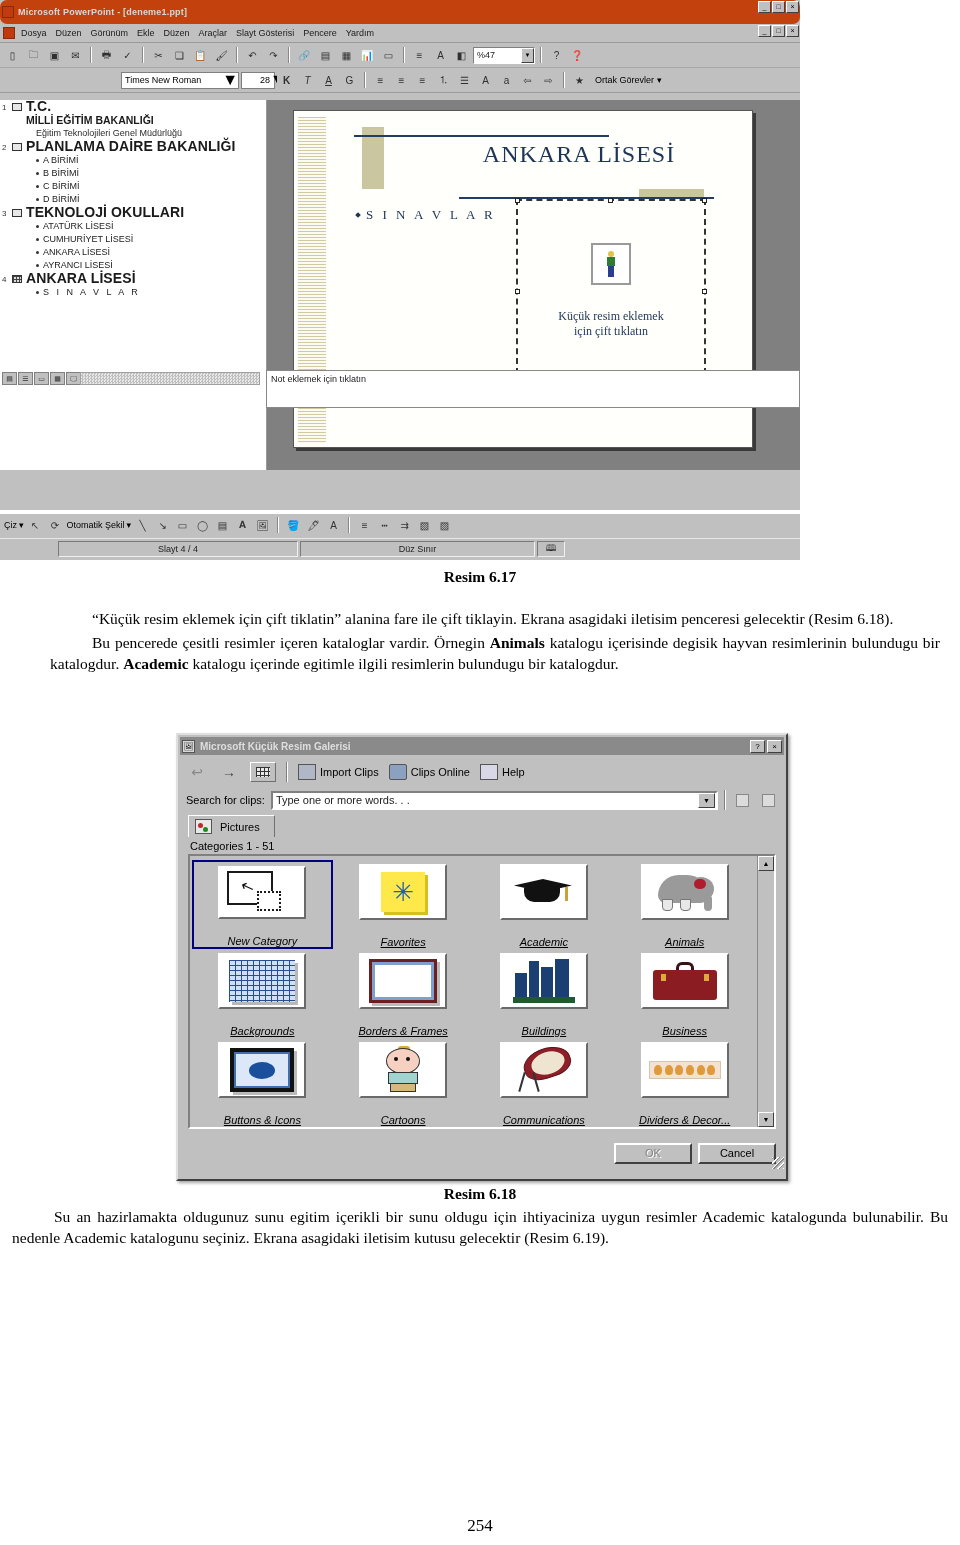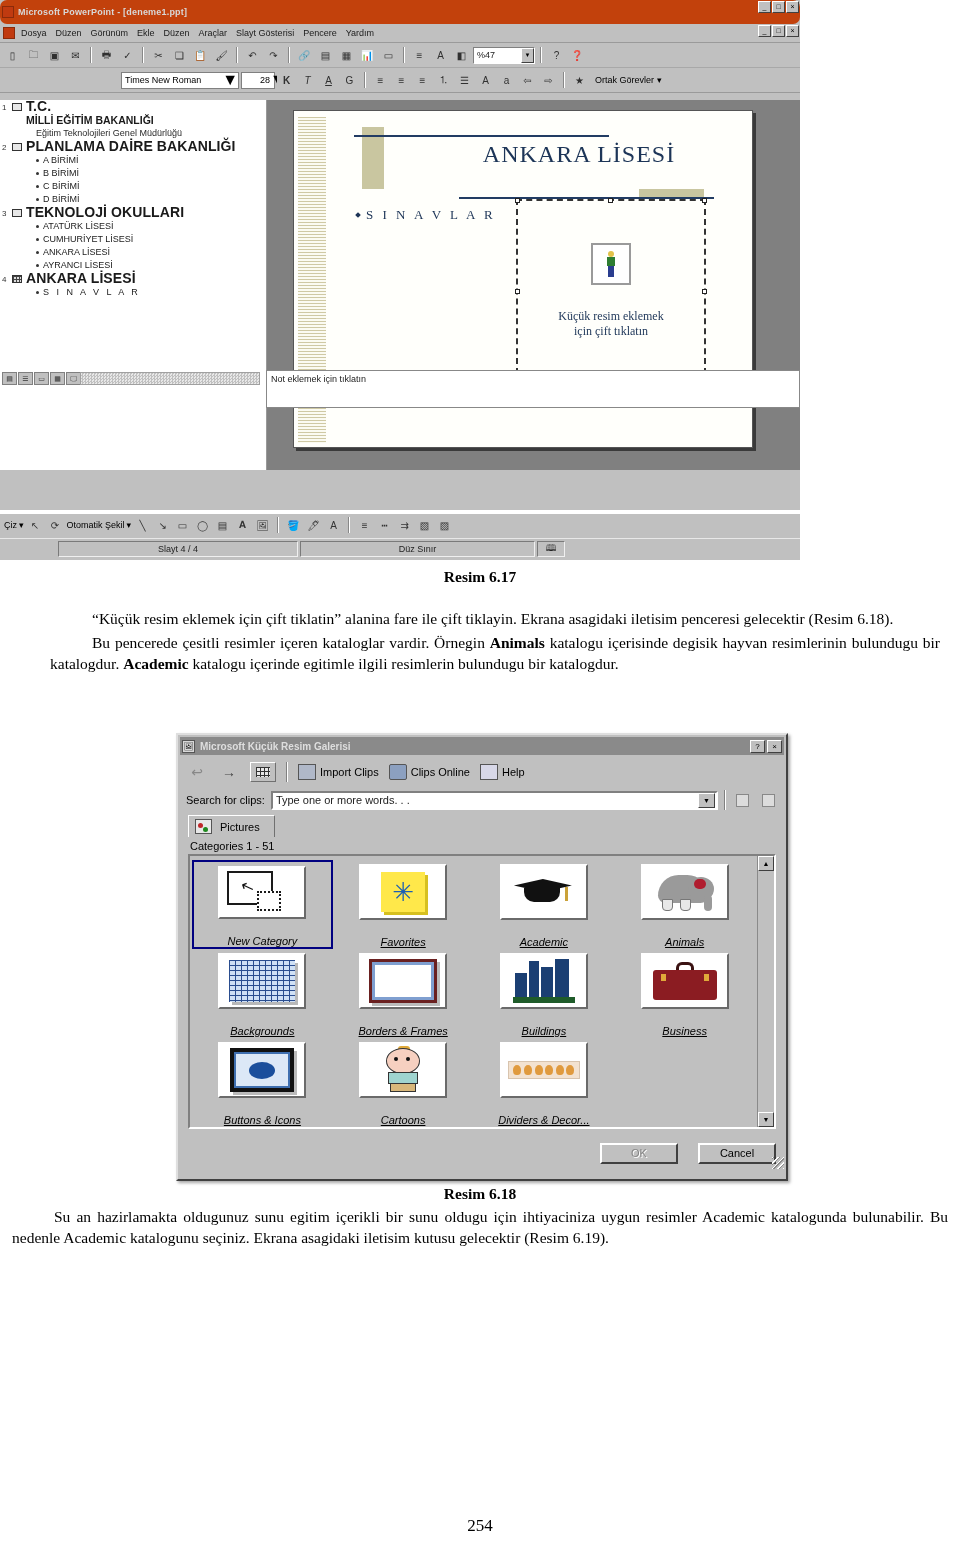--- a/index.html
+++ b/index.html
@@ -220,21 +220,21 @@
   .a-com .leg1{position:absolute;left:6px;top:24px;width:2px;height:20px;background:#333;transform:rotate(16deg);}
   .a-com .leg2{position:absolute;left:20px;top:24px;width:2px;height:20px;background:#333;transform:rotate(-16deg);}
   .a-div{width:72px;height:18px;background:#f3e2d0;border:1px solid #d8c4ae;box-sizing:border-box;display:flex;
      align-items:center;justify-content:space-around;padding:0 3px;}
   .a-div i{width:8px;height:10px;background:#e09a3e;border-radius:50% 50% 45% 45%;display:block;}
 
   .cg-sb{width:16px;background:#c0c0c0;border-left:1px solid #8a8a8a;display:flex;flex-direction:column;justify-content:space-between;}
   .cg-sb .ar{height:15px;background:#c0c0c0;border:1px solid #fff;border-right-color:#404040;border-bottom-color:#404040;
      box-sizing:border-box;font-size:7px;display:flex;align-items:center;justify-content:center;}
 
-  .cg-footer{height:36px;display:flex;align-items:center;justify-content:flex-end;padding:6px 10px 0;gap:20px;position:relative;}
+  .cg-footer{height:36px;display:flex;align-items:center;justify-content:flex-end;padding:6px 10px 0;gap:6px;position:relative;}
   .cg-btn{width:78px;height:21px;background:#c0c0c0;border:2px solid #fff;border-right-color:#404040;border-bottom-color:#404040;
      box-sizing:border-box;font-size:11px;display:flex;align-items:center;justify-content:center;}
   .cg-btn.dis{color:#848484;text-shadow:1px 1px 0 #fff;}
   .grip{position:absolute;right:2px;bottom:2px;width:12px;height:12px;
      background:repeating-linear-gradient(135deg,#fff 0 1px,#8a8a8a 1px 2px,transparent 2px 4px);}
 
   .pagenum{position:absolute;left:0;right:0;text-align:center;font-size:17px;font-family:"Liberation Serif",serif;}
 </style>
 </head>
 <body>
@@ -687,20 +687,31 @@
               <div class="face"></div>
               <div class="e1"></div>
               <div class="e2"></div>
             <div class="shirt"></div>
               <div class="pants"></div>
           </div>
         </div>
         <div class="nm">Cartoons</div>
       </div>
 
+      <div class="cat">
+        <div class="thumb">
+          <div class="a-com">
+            <div class="dish"></div>
+              <div class="inner"></div>
+              <div class="leg1"></div>
+              <div class="leg2"></div>
+          </div>
+        </div>
+        <div class="nm">Communications</div>
+      </div>
 
       <div class="cat">
         <div class="thumb">
           <div class="a-div">
             <i></i>
               <i></i>
               <i></i>
               <i></i>
               <i></i>
               <i></i>

